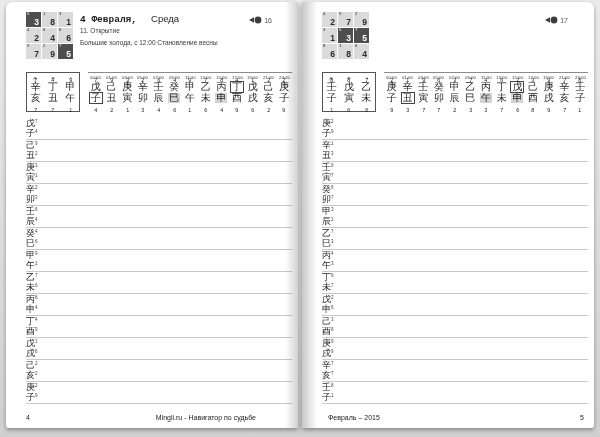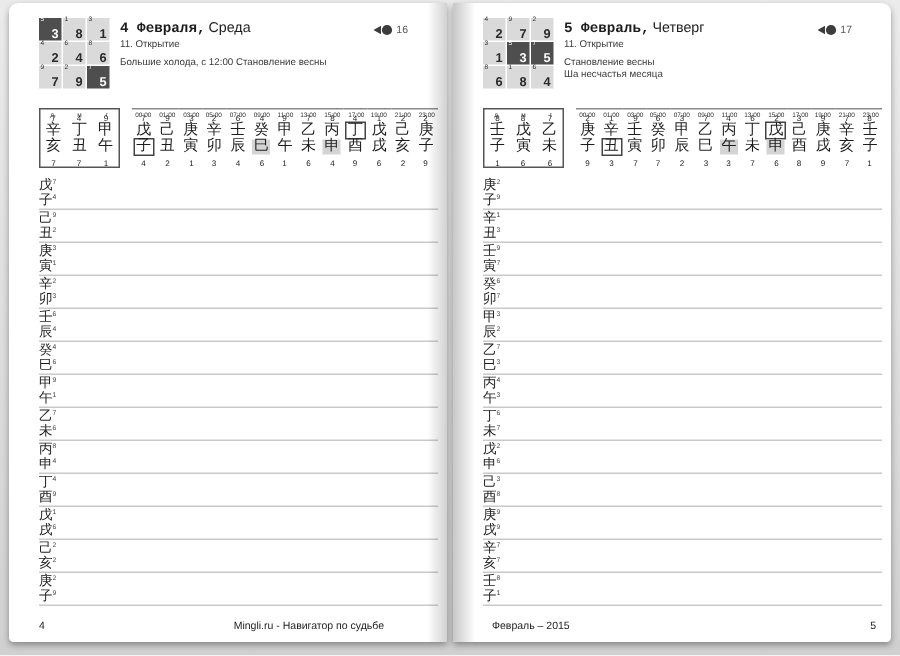--- a/index.html
+++ b/index.html
@@ -17,21 +17,21 @@
   
   .page-head{position:relative;display:flex;gap:7px;min-height:48px;}
   .magic-square{display:grid;grid-template-columns:repeat(3,15px);grid-auto-rows:15px;gap:1px;background:#fff;flex:none;}
   .sq-cell{position:relative;background:#dadada;color:#2a2a2a;}
   .sq-cell.dark{background:#4e4e4e;color:#fff;}
   .sq-s{position:absolute;top:-1px;left:1px;font-size:6px;transform:scale(.72);transform-origin:top left;}
   .sq-n{position:absolute;right:2px;bottom:0;font-size:8.5px;font-weight:bold;line-height:10px;}
   .head-text{padding-top:1px;}
   .date-title{margin:0;font-size:9.5px;line-height:11px;font-weight:normal;}
   .date-label{font-weight:bold;font-family:Liberation Mono, monospace;}
-  .weekday-label{margin-left:2px;}
+  .weekday-label{margin-left:14px;}
   .subtitle{font-size:6.5px;color:#3a3a3a;margin-top:2px;line-height:8px;}
   .notes{margin-top:4px;}
   .note{font-size:6.5px;color:#3a3a3a;line-height:8px;}
   .moon{position:absolute;top:4px;right:20px;display:flex;align-items:center;gap:2px;color:#555;}
   .moon-num{font-size:7px;}
 
   
   .pillar-table{display:flex;margin-top:4px;}
   .dmg{width:54px;flex:none;margin-right:8px;}
   .dmg-labels{display:grid;grid-template-columns:repeat(3,1fr);height:8px;text-align:center;}
@@ -488,32 +488,20 @@
               <div class="sq-cell">
                 <span class="sq-s">1</span>
                 <span class="sq-n">8</span>
               </div>
 
               <div class="sq-cell">
                 <span class="sq-s">6</span>
                 <span class="sq-n">4</span>
               </div>
             </div>
-          <div class="head-text">
-            <h1 class="date-title">
-              <span class="date-label">5 Февраль,</span><span class="weekday-label">Четверг</span>
-            </h1>
-            <div class="subtitle">11. Открытие</div>
-            <div class="notes">
-
-                <div class="note">Становление весны</div>
-
-                <div class="note">Ша несчастья месяца</div>
-              </div>
-          </div>
           <div class="moon">
             <svg class="moon-icon" width="13" height="8" viewBox="0 0 13 8">
               <polygon points="0,4 5,1.2 5,6.8" fill="#3c3c3c"></polygon>
               <circle cx="9" cy="4" r="3.4" fill="#3c3c3c"></circle>
             </svg>
             <span class="moon-num">17</span>
           </div>
         </header>
 
         <div class="pillar-table">

